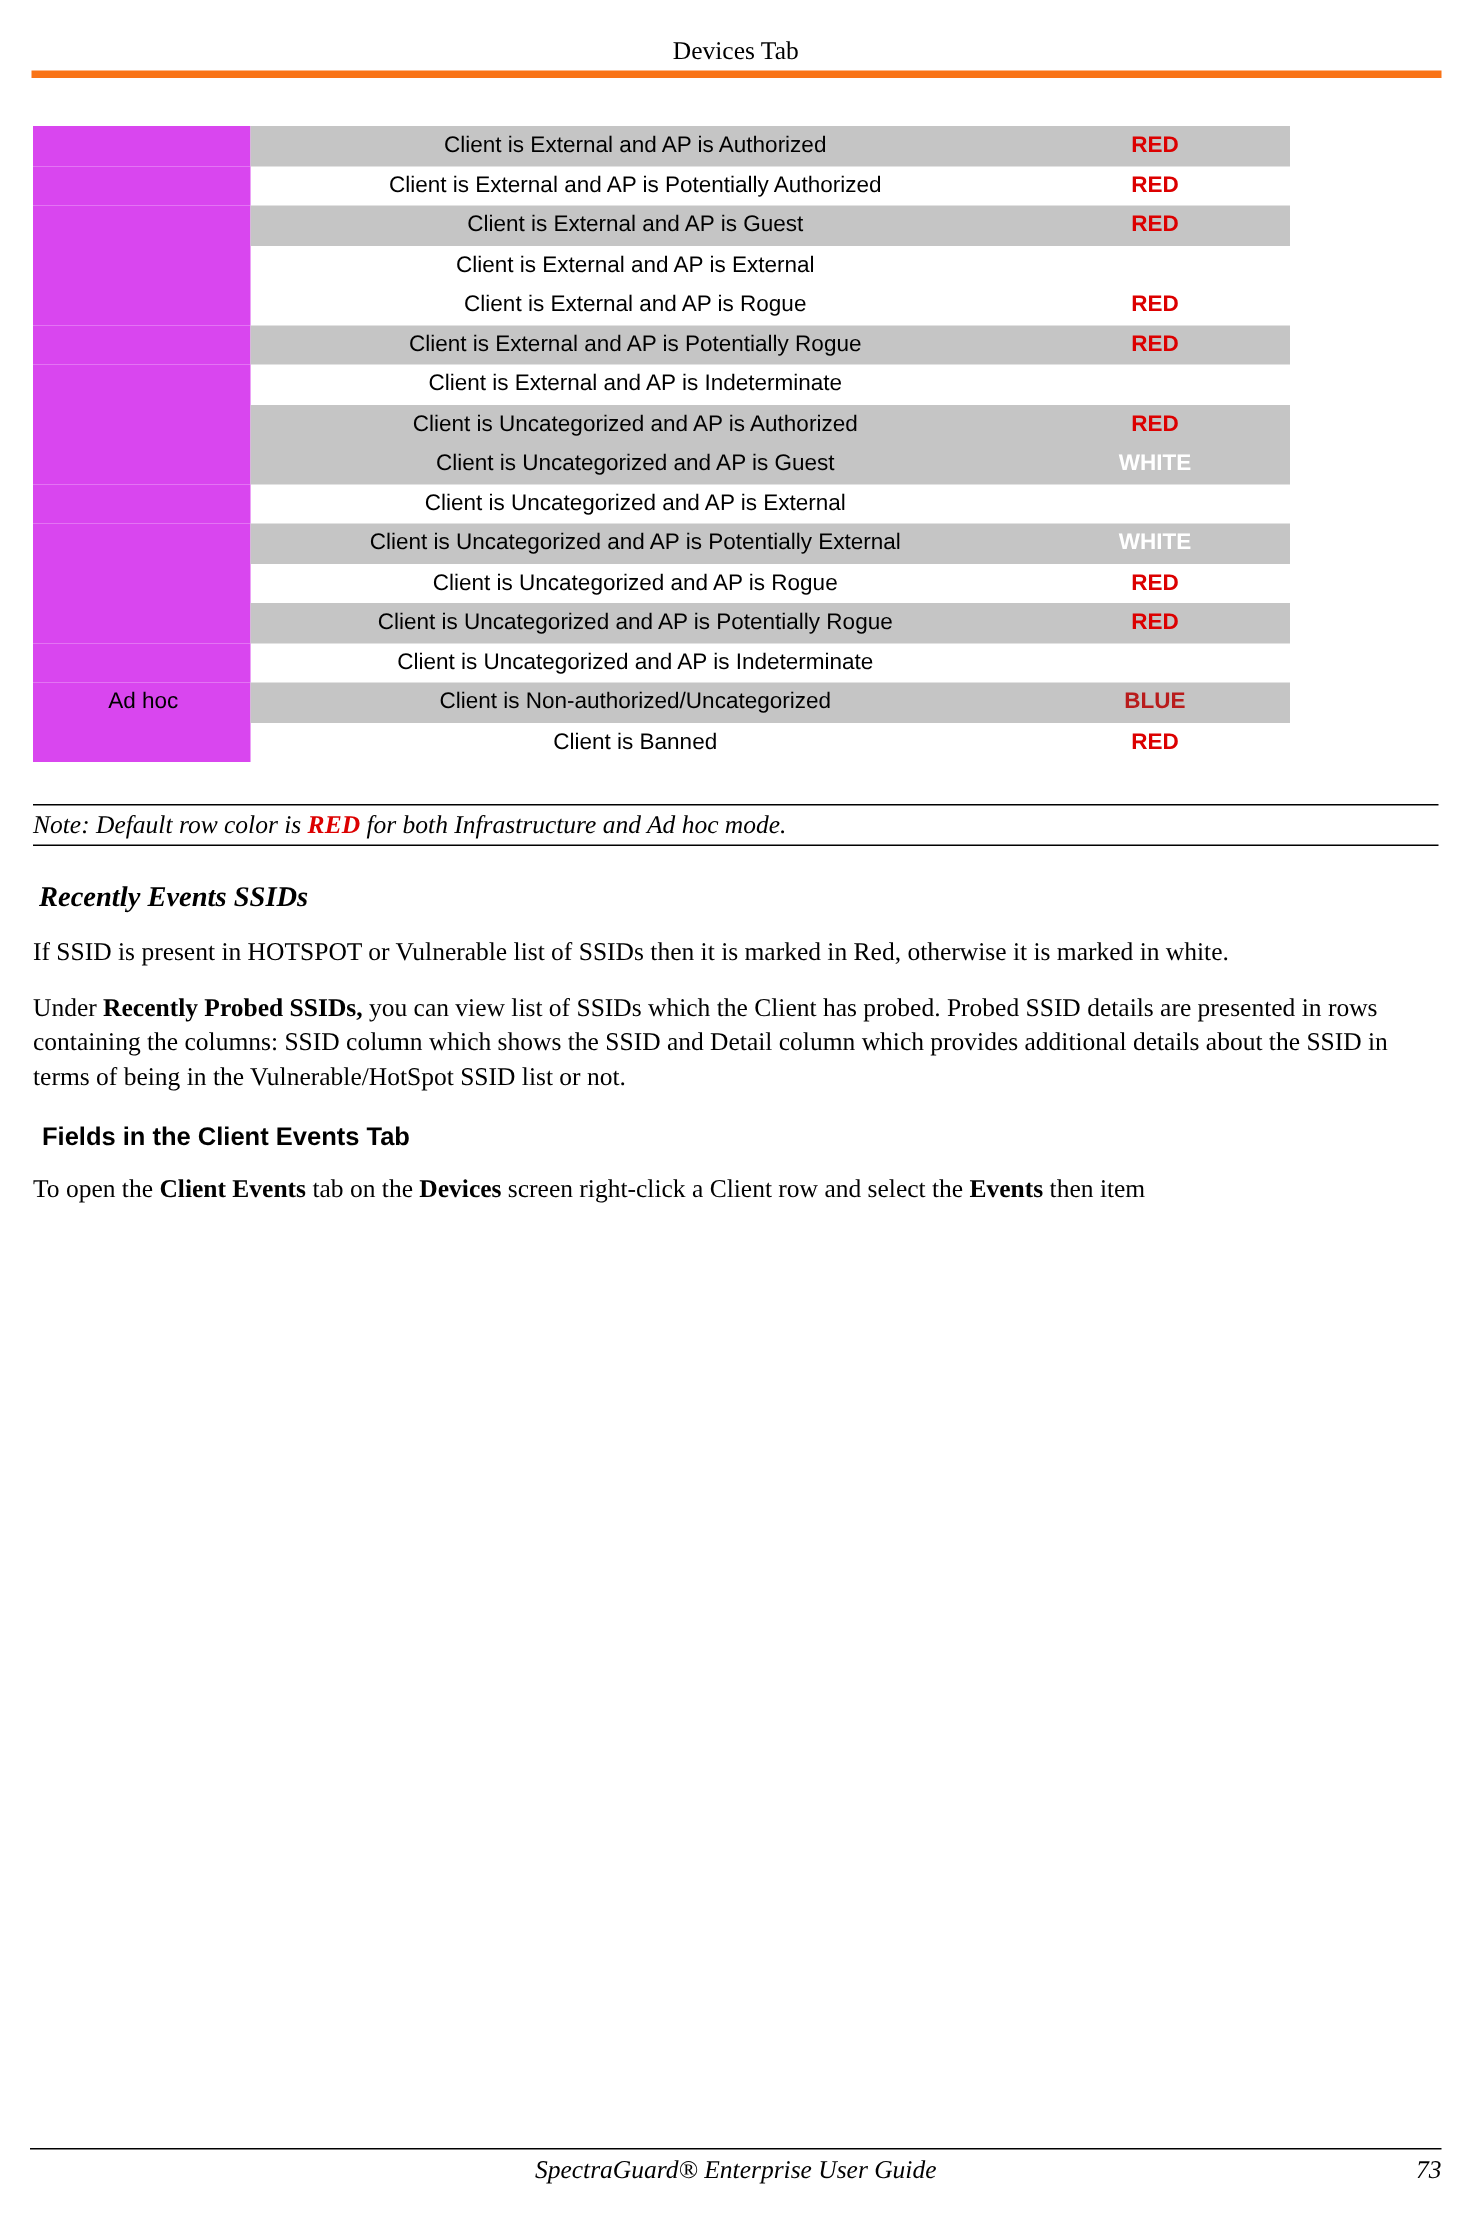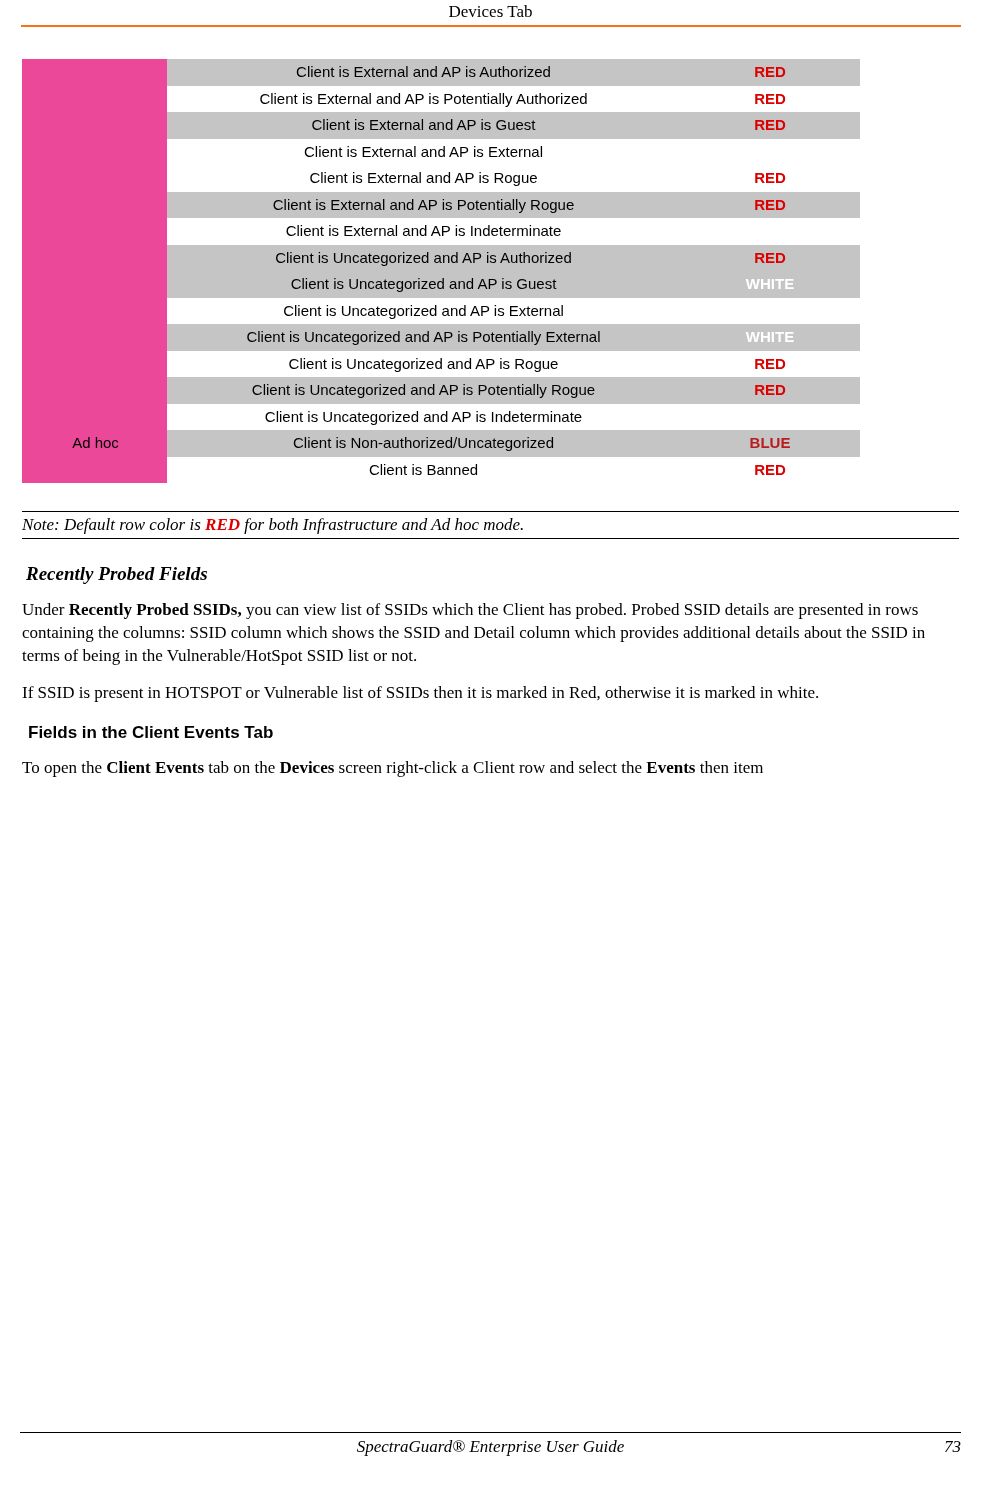--- a/index.html
+++ b/index.html
@@ -17,23 +17,23 @@
     }
     .page {
       width: 100%;
       height: 100%;
       position: relative;
     }
     .header {
       text-align: center;
       font-size: 17px;
       font-family: "Palatino Linotype", "Book Antiqua", Palatino, serif;
-      padding-top: 2px;
+      padding-top: 24px;
       padding-bottom: 3px;
-      border-bottom: 2px solid #f97316;
+      border-bottom: 5px solid #f97316;
       width: 940px;
       margin: 0 auto;
     }
     .content {
       padding: 32px 20px 0 20px;
     }
     table.color-table {
       border-collapse: collapse;
       width: 838px;
       margin-left: 2px;
@@ -41,21 +41,21 @@
       font-size: 15px;
     }
     table.color-table td {
       padding: 2px 4px 2px 6px;
       vertical-align: top;
       line-height: 1.5;
       text-align: center;
     }
     .col-mode {
       width: 145px;
-      background: #ec4899;
+      background: #d946ef;
     }
     .col-desc {
       width: 511px;
     }
     .col-tag {
       width: 182px;
     }
     .row-shade .col-desc,
     .row-shade .col-tag {
       background: #c5c5c5;
@@ -229,27 +229,27 @@
             <td class="col-desc">Client is Banned</td>
             <td class="col-tag"><span class="tag-red">RED</span></td>
           </tr>
         </tbody>
     </table>
 
     <div class="note-block">
       <span class="note-label">Note:</span><span> Default row color is </span><span class="red-text">RED</span><span> for both Infrastructure and Ad hoc mode.</span>
     </div>
 
-    <div class="section-heading-1"> Recently Probed Fields</div>
+    <div class="section-heading-1"> Recently Events SSIDs</div>
+
+    <p class="para">If SSID is present in HOTSPOT or Vulnerable list of SSIDs then it is marked in Red, otherwise it is marked in white.</p>
 
     <p class="para">
       <span>Under </span><span class="bold">Recently Probed SSIDs,</span><span> you can view list of SSIDs which the Client has probed. Probed SSID details are presented in rows containing the columns: SSID column which shows the SSID and Detail column which provides additional details about the SSID in terms of being in the Vulnerable/HotSpot SSID list or not.</span>
     </p>
-
-    <p class="para">If SSID is present in HOTSPOT or Vulnerable list of SSIDs then it is marked in Red, otherwise it is marked in white.</p>
 
     <div class="section-heading-2">Fields in the Client Events Tab</div>
 
     <p class="para">
       <span>To open the </span><span class="bold">Client Events</span><span> tab on the </span><span class="bold">Devices</span><span> screen right-click a Client row and select the </span><span class="bold">Events</span><span> then item</span>
     </p>
 
   </div>
 
   <div class="footer">

